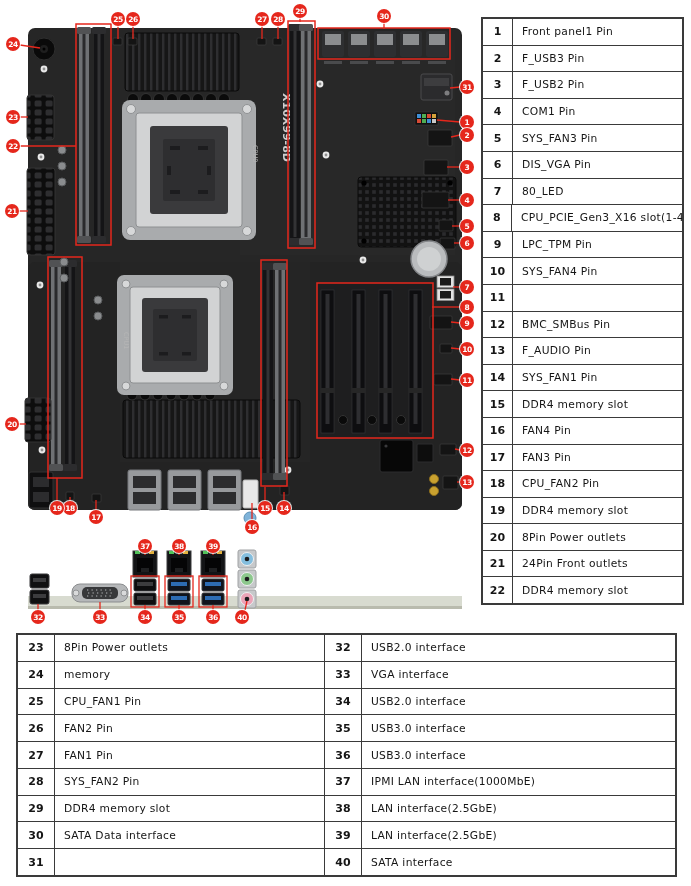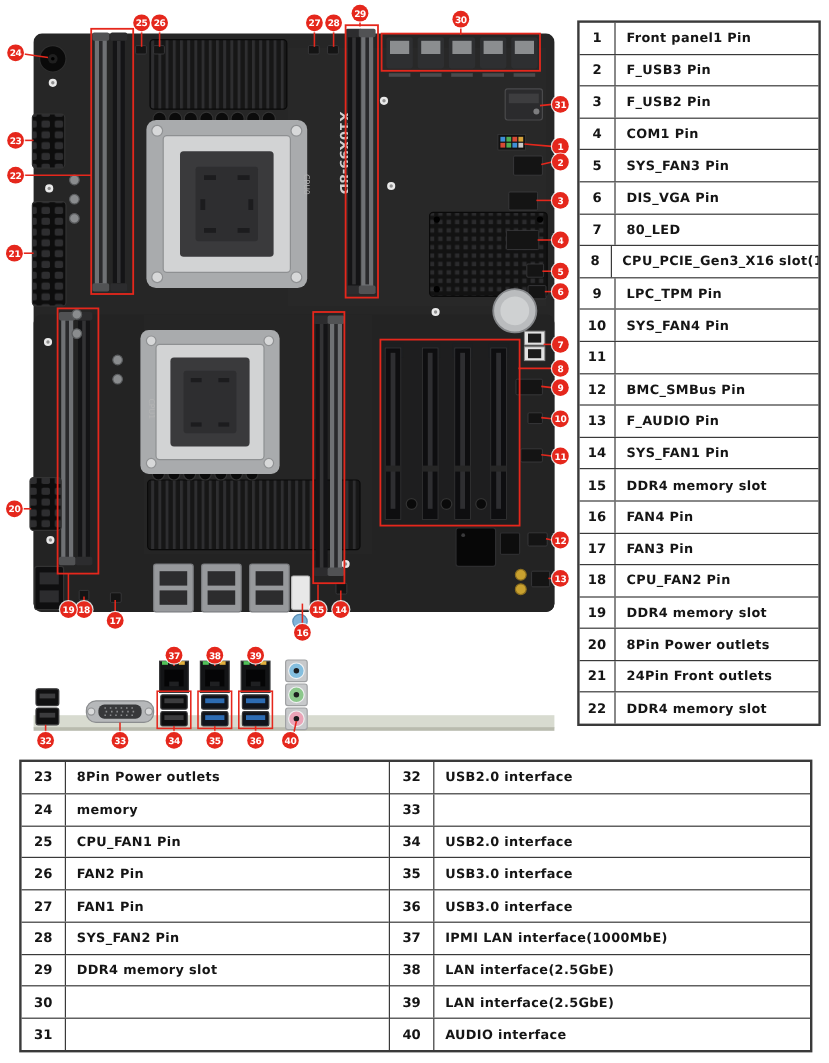--- a/index.html
+++ b/index.html
@@ -11,21 +11,21 @@
            background:#e5271c;color:#fff;display:flex;align-items:center;justify-content:center;
            font-size:7.5px;font-weight:bold;letter-spacing:-0.4px;
            box-shadow:0 0 0 1px rgba(255,255,255,.85);z-index:5;}
   
   .tbl{position:absolute;border:2px solid #3a3a3a;background:#fff;box-sizing:border-box;
        display:flex;flex-direction:column;z-index:4;}
   .trow{flex:1;display:flex;border-bottom:1px solid #3a3a3a;}
   .trow:last-child{border-bottom:none;}
   .tnum{display:flex;align-items:center;justify-content:center;border-right:1px solid #3a3a3a;
         font-size:11px;font-weight:bold;color:#151515;box-sizing:border-box;}
-  .tlbl{display:flex;align-items:center;padding-left:9px;font-size:10.7px;font-weight:bold;
+  .tlbl{display:flex;align-items:center;padding-left:9px;font-size:10.7px;font-weight:normal;
         color:#151515;letter-spacing:0.3px;white-space:nowrap;overflow:hidden;}
   .right-tbl{left:481px;top:17px;width:203px;height:588px;}
   .right-tbl .tnum{width:30px;}
   .bottom-tbl{left:16px;top:633px;width:661px;height:244px;flex-direction:row;}
   .half{display:flex;flex-direction:column;box-sizing:border-box;}
   .half-left{width:306px;}
   .half-right{flex:1;border-left:1px solid #3a3a3a;}
   .half .tnum{width:37px;}
 </style>
 </head>
@@ -627,32 +627,34 @@
     <div class="trow">
           <div class="tnum">28</div>
           <div class="tlbl">SYS_FAN2 Pin</div>
         </div>
     <div class="trow">
           <div class="tnum">29</div>
           <div class="tlbl">DDR4 memory slot</div>
         </div>
     <div class="trow">
           <div class="tnum">30</div>
+          <div class="tlbl">SATA Data interface</div>
         </div>
     <div class="trow">
           <div class="tnum">31</div>
         </div>
   </div>
   <div class="half half-right">
     <div class="trow">
           <div class="tnum">32</div>
           <div class="tlbl">USB2.0 interface</div>
         </div>
     <div class="trow">
           <div class="tnum">33</div>
+          <div class="tlbl">VGA interface</div>
         </div>
     <div class="trow">
           <div class="tnum">34</div>
           <div class="tlbl">USB2.0 interface</div>
         </div>
     <div class="trow">
           <div class="tnum">35</div>
           <div class="tlbl">USB3.0 interface</div>
         </div>
     <div class="trow">
@@ -666,18 +668,18 @@
     <div class="trow">
           <div class="tnum">38</div>
           <div class="tlbl">LAN interface(2.5GbE)</div>
         </div>
     <div class="trow">
           <div class="tnum">39</div>
           <div class="tlbl">LAN interface(2.5GbE)</div>
         </div>
     <div class="trow">
           <div class="tnum">40</div>
-          <div class="tlbl">AUDIO interface</div>
+          <div class="tlbl">SATA interface</div>
         </div>
   </div>
 </div>
 
 </div>
 
 </body></html>

